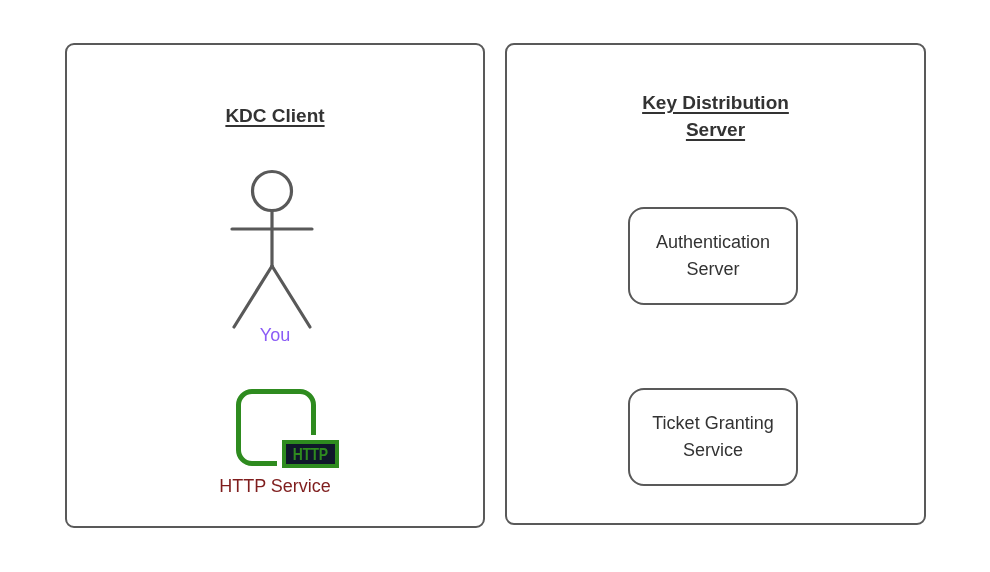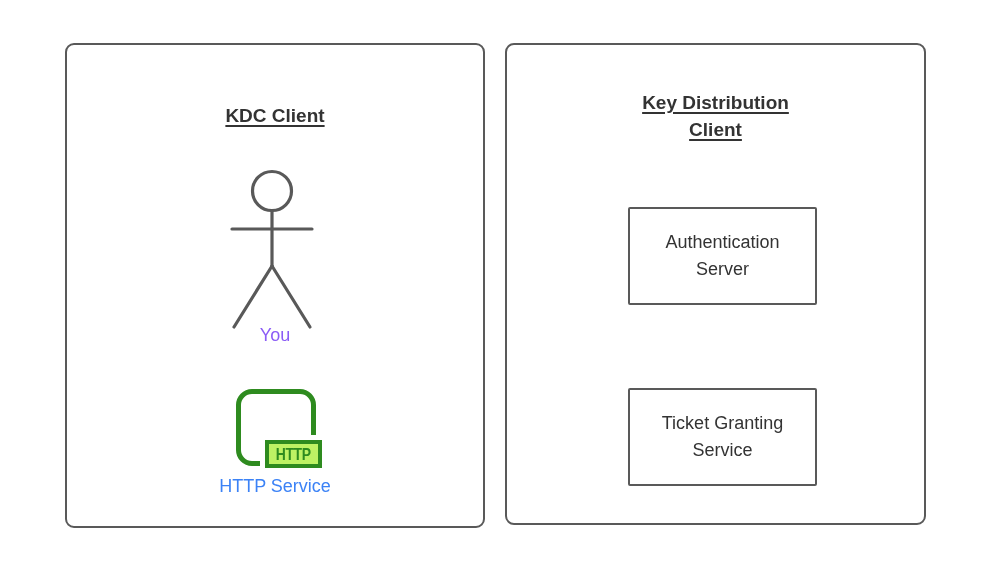--- a/index.html
+++ b/index.html
@@ -41,45 +41,45 @@
   .http-square {
     position: absolute;
     left: 169px; top: 344px;
     width: 80px; height: 77px;
     border: 5px solid #2e8b1f;
     border-radius: 16px;
     background: #ffffff;
   }
   .http-badge {
     position: absolute;
-    left: 198px; top: 395px;
+    left: 215px; top: 395px;
     width: 57px; height: 28px;
-    background: #bef264;
+    background: #0f172a;
     border: 4px solid #2e8b1f;
     box-shadow: 0 0 0 5px #ffffff;
     display: flex; align-items: center; justify-content: center;
     z-index: 2;
   }
   .http-badge span {
     font-size: 17px; font-weight: bold; color: #2e8b1f;
     transform: scaleX(0.82); letter-spacing: -0.5px;
     line-height: 1;
   }
   .service-label {
     position: absolute; left: 0; right: 0; top: 431px;
-    text-align: center; font-size: 18px; color: #3b82f6;
+    text-align: center; font-size: 18px; color: #7f1d1d;
   }
 
   
   .node {
     position: absolute;
     left: 121px;
-    width: 189px; height: 98px;
+    width: 170px; height: 98px;
     border: 2px solid #595959;
-    border-radius: 2px;
+    border-radius: 16px;
     background: #ffffff;
     display: flex; align-items: center; justify-content: center;
     text-align: center;
     font-size: 18px; color: #333333;
     line-height: 27px;
     padding: 0 22px;
   }
   #auth-node { top: 162px; }
   #tgs-node  { top: 343px; }
 </style>
@@ -101,18 +101,18 @@
   <div class="person-label">You</div>
 
   <div class="http-square"></div>
   <div class="http-badge">
     <span>HTTP</span>
   </div>
   <div class="service-label">HTTP Service</div>
 </div>
 
 <div class="panel" id="kdc-panel">
-  <div class="panel-title">Key Distribution Client</div>
+  <div class="panel-title">Key Distribution Server</div>
 
   <div class="node" id="auth-node">Authentication Server</div>
 
   <div class="node" id="tgs-node">Ticket Granting Service</div>
 </div>
 
 </body></html>

